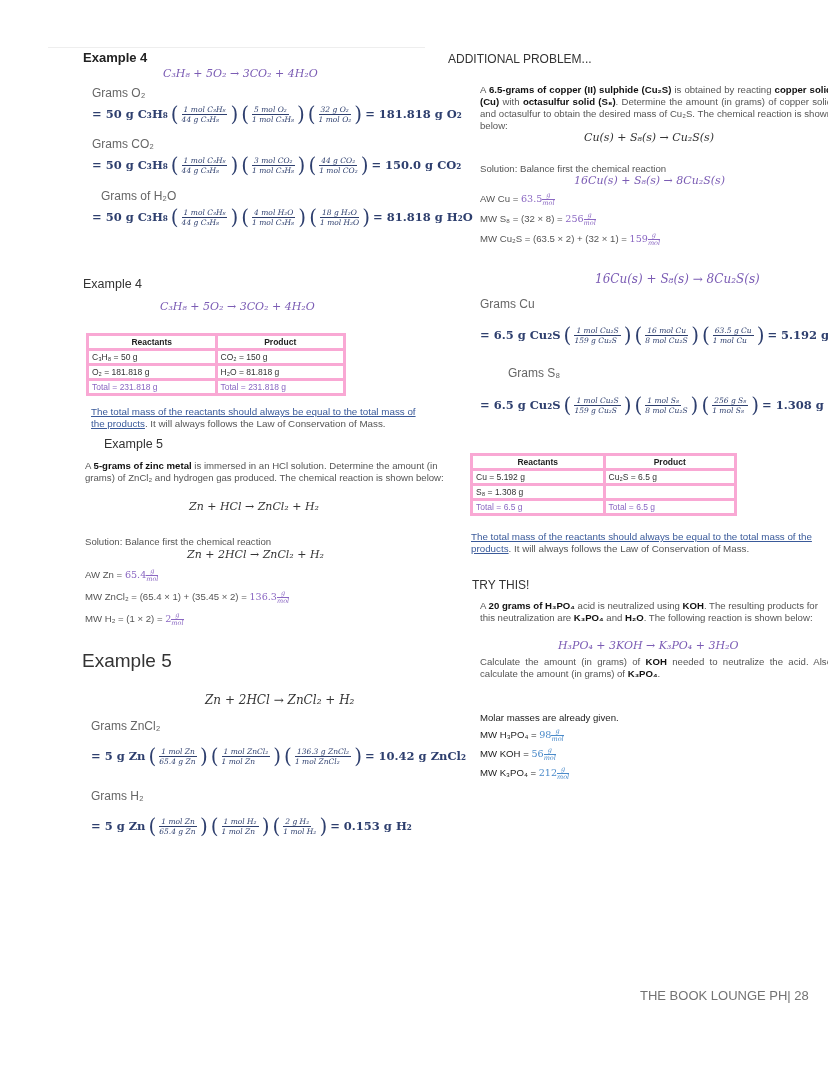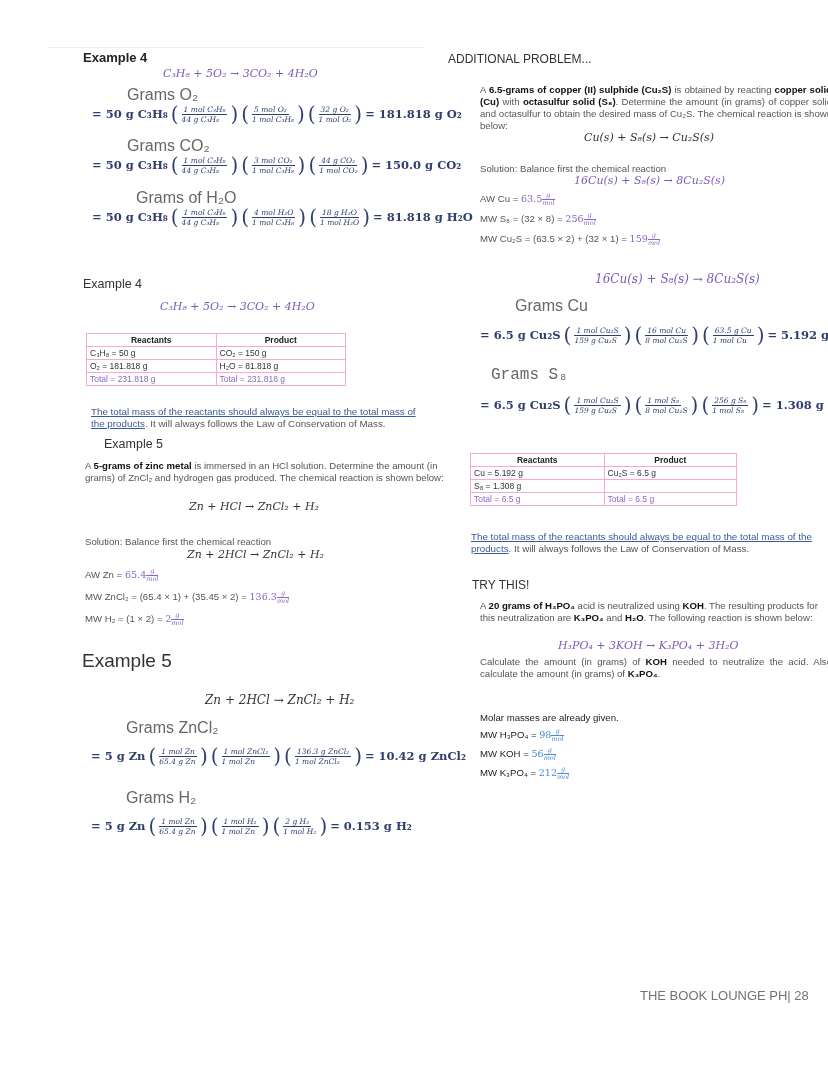--- a/index.html
+++ b/index.html
@@ -1,37 +1,37 @@
 <!DOCTYPE html>
 <html><head>
 <meta charset="utf-8">
 <style>
   html, body { margin:0; padding:0; background:#ffffff; }
   body { width:828px; height:1071px; position:relative; overflow:hidden;
          font-family:"Liberation Sans", sans-serif; color:#333; }
   .abs { position:absolute;padding-left:32px; }
   .h-small { font-size:13px; color:#222; }
   .h-big { font-size:19px; color:#333; }
-  .label { font-size:16px; color:#666;margin-left:35px; }
+  .label { font-size:12px; color:#666; }
   .eq { font-family:"DejaVu Serif", serif; font-style:italic; color:#7b5cb4; font-size:11px; white-space:nowrap; }
   .eq-dark { font-family:"DejaVu Serif", serif; font-style:italic; color:#2e4a7a; font-size:11px; white-space:nowrap; }
   .calc { font-family:"DejaVu Serif", serif; color:#2e3f6e; font-size:11.5px; white-space:nowrap; display:flex; align-items:center; gap:3px; }
   .calc .num { font-style:normal; font-weight:bold; }
   .frac { display:inline-flex; flex-direction:column; align-items:flex-start; font-size:7.5px; line-height:9px; font-style:italic; }
   .frac .top { border-bottom:1px solid #2e3f6e; padding:0 2px; }
   .paren { font-size:20px; font-weight:normal; line-height:1; color:#2e3f6e; }
   .para { font-size:9.6px; color:#555; line-height:12px; }
   .para b { color:#111; font-weight:bold; }
   .small-line { font-size:9.6px; color:#555; white-space:nowrap; }
   .violet { color:#8a67c2; font-family:"DejaVu Serif", serif; }
   .blue { color:#4a8ac9; font-family:"DejaVu Serif", serif; }
   .unit { display:inline-flex; flex-direction:column; font-size:6.5px; line-height:7px; font-style:italic; vertical-align:middle; text-align:center; }
   .unit .t { border-bottom:1px solid currentColor; }
   table.mass { border-collapse:collapse; font-size:8.5px; }
-  table.mass th, table.mass td { border:1px solid #f9a8d4; padding:1px 3px; height:10px; text-align:left; }
+  table.mass th, table.mass td { border:3px solid #f9a8d4; padding:1px 3px; height:10px; text-align:left; }
   table.mass th { text-align:center; font-weight:bold; color:#222; }
   table.mass td.total { color:#8a67c2; }
   .note { font-size:9.8px; color:#555; line-height:12px; }
   .note u { color:#3a5a9a; text-decoration-color:#3a5a9a; }
   .footer { font-size:13px; color:#737373; }
   .divider { height:1px; background:#eee; }
 </style>
 </head>
 <body>
 
@@ -256,21 +256,21 @@
     </span>
     <span class="paren">)</span>
   <span class="paren">(</span>
     <span class="frac">
       <span class="top">63.5 g Cu</span>
       <span>1 mol Cu</span>
     </span>
     <span class="paren">)</span>
   <span class="num">= 5.192 g Cu</span>
 </div>
-<div class="abs label" style="left:424px;top:366px;font-family:Liberation Mono, monospace;">Grams S₈</div>
+<div class="abs label" style="left:476px;top:366px;">Grams S₈</div>
 <div class="abs calc" style="left:448px;top:395px;">
   <span class="num">= 6.5 g Cu₂S</span>
   <span class="paren">(</span>
     <span class="frac">
       <span class="top">1 mol Cu₂S</span>
       <span>159 g Cu₂S</span>
     </span>
     <span class="paren">)</span>
   <span class="paren">(</span>
     <span class="frac">

